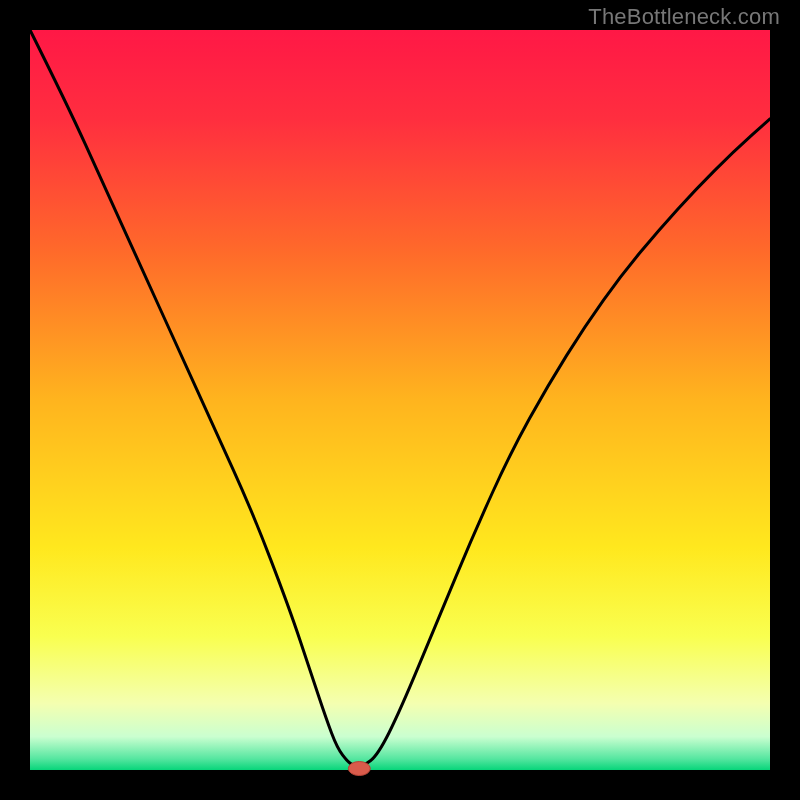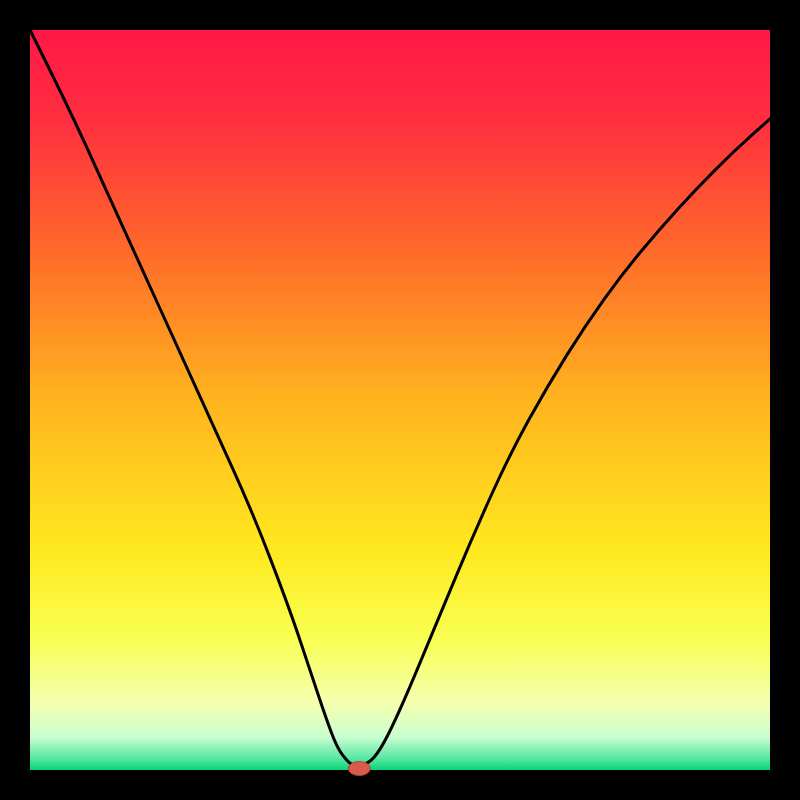--- a/index.html
+++ b/index.html
@@ -30,20 +30,21 @@
 svg.plot {
   position: absolute;
   top: 0;
   left: 0;
 }
 </style>
 </head>
 <body>
 
 <div class="frame">
+  <div class="watermark">TheBottleneck.com</div>
   <svg class="plot" width="800" height="800" viewBox="0 0 800 800">
     <defs>
       <linearGradient id="bg-grad" x1="0" y1="0" x2="0" y2="1">
           <stop offset="0%" stop-color="#ff1846"></stop>
           <stop offset="12%" stop-color="#ff2e3f"></stop>
           <stop offset="30%" stop-color="#ff6a2a"></stop>
           <stop offset="50%" stop-color="#ffb41e"></stop>
           <stop offset="70%" stop-color="#ffe81e"></stop>
           <stop offset="82%" stop-color="#f9ff50"></stop>
           <stop offset="91%" stop-color="#f4ffb0"></stop>

